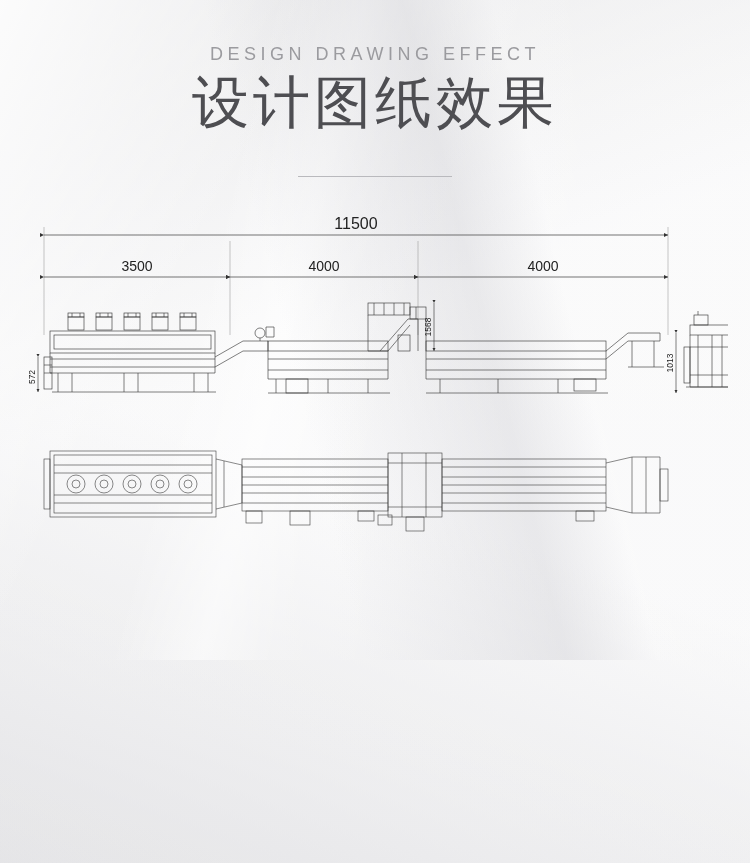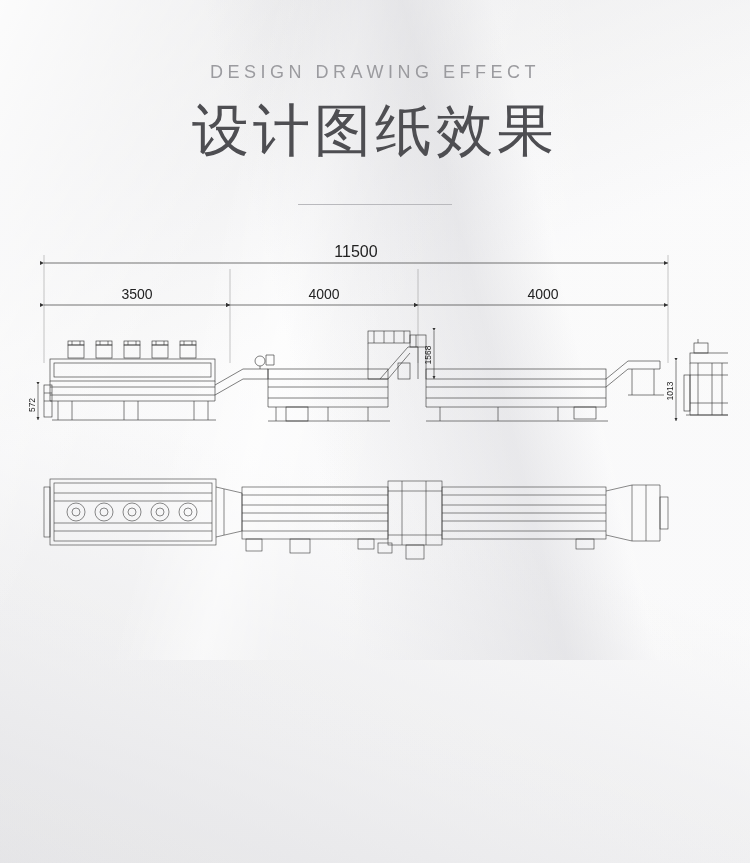--- a/index.html
+++ b/index.html
@@ -33,26 +33,25 @@
     position:absolute;top:0;left:0;width:100%;height:660px;
     background:linear-gradient(76deg,
       rgba(206,206,210,0) 40%,
       rgba(200,200,206,0.35) 62%,
       rgba(255,255,255,0.1) 72%,
       rgba(255,255,255,0) 85%);
     pointer-events:none;
   }
 
   
-  .header{position:relative;text-align:center;padding-top:62px;}
+  .header{position:relative;text-align:center;padding-top:44px;}
   .eyebrow{
     font-size:18px;letter-spacing:4.5px;color:#9b9b9f;font-weight:400;
   }
   .title{
-    margin-top:10px;
     font-size:57px;letter-spacing:4px;color:#4e4e52;font-weight:400;
     font-family:Liberation Sans, sans-serif;
   }
   .rule{
     width:154px;height:1px;background:#b9b9bd;margin:34px auto 0;
   }
 
   
   .drawing{position:relative;margin-top:30px;height:390px;padding-left:6px;}
   .drawing svg{display:block;margin:0 auto;}

